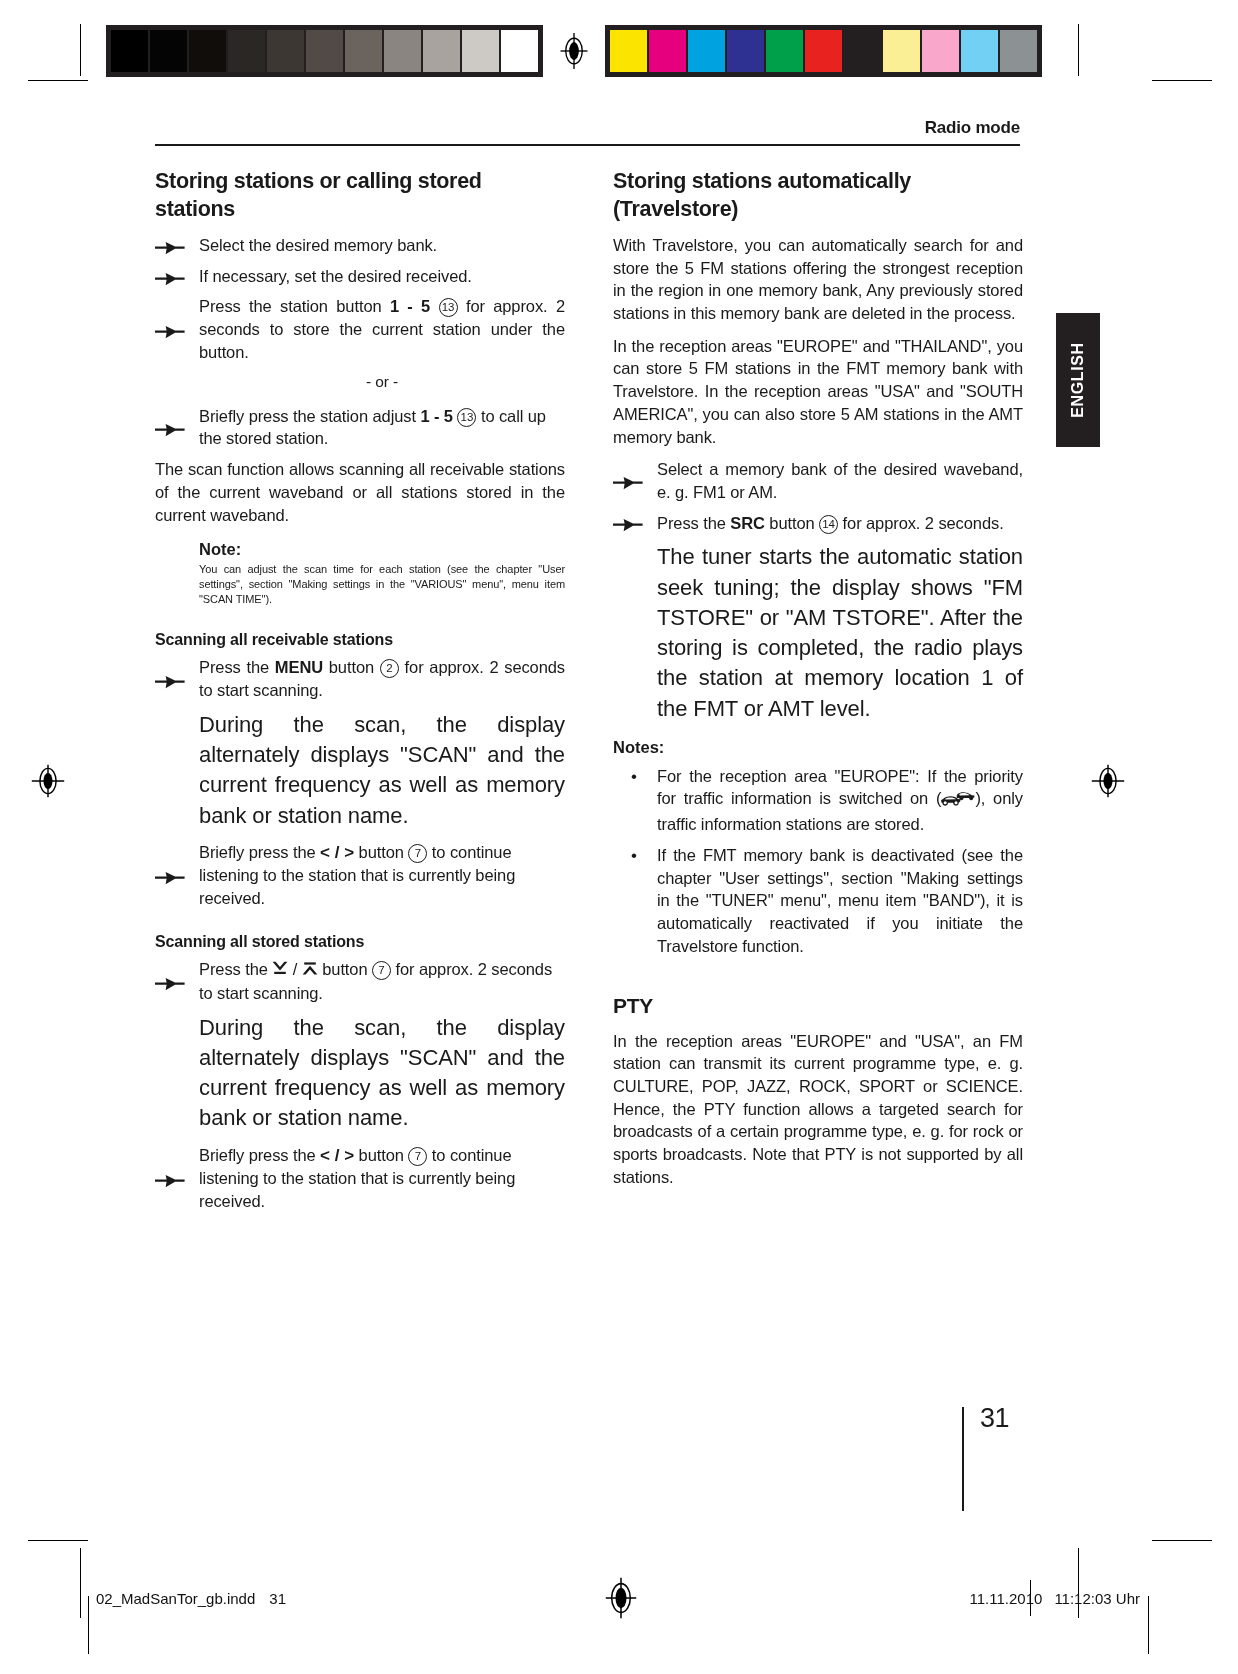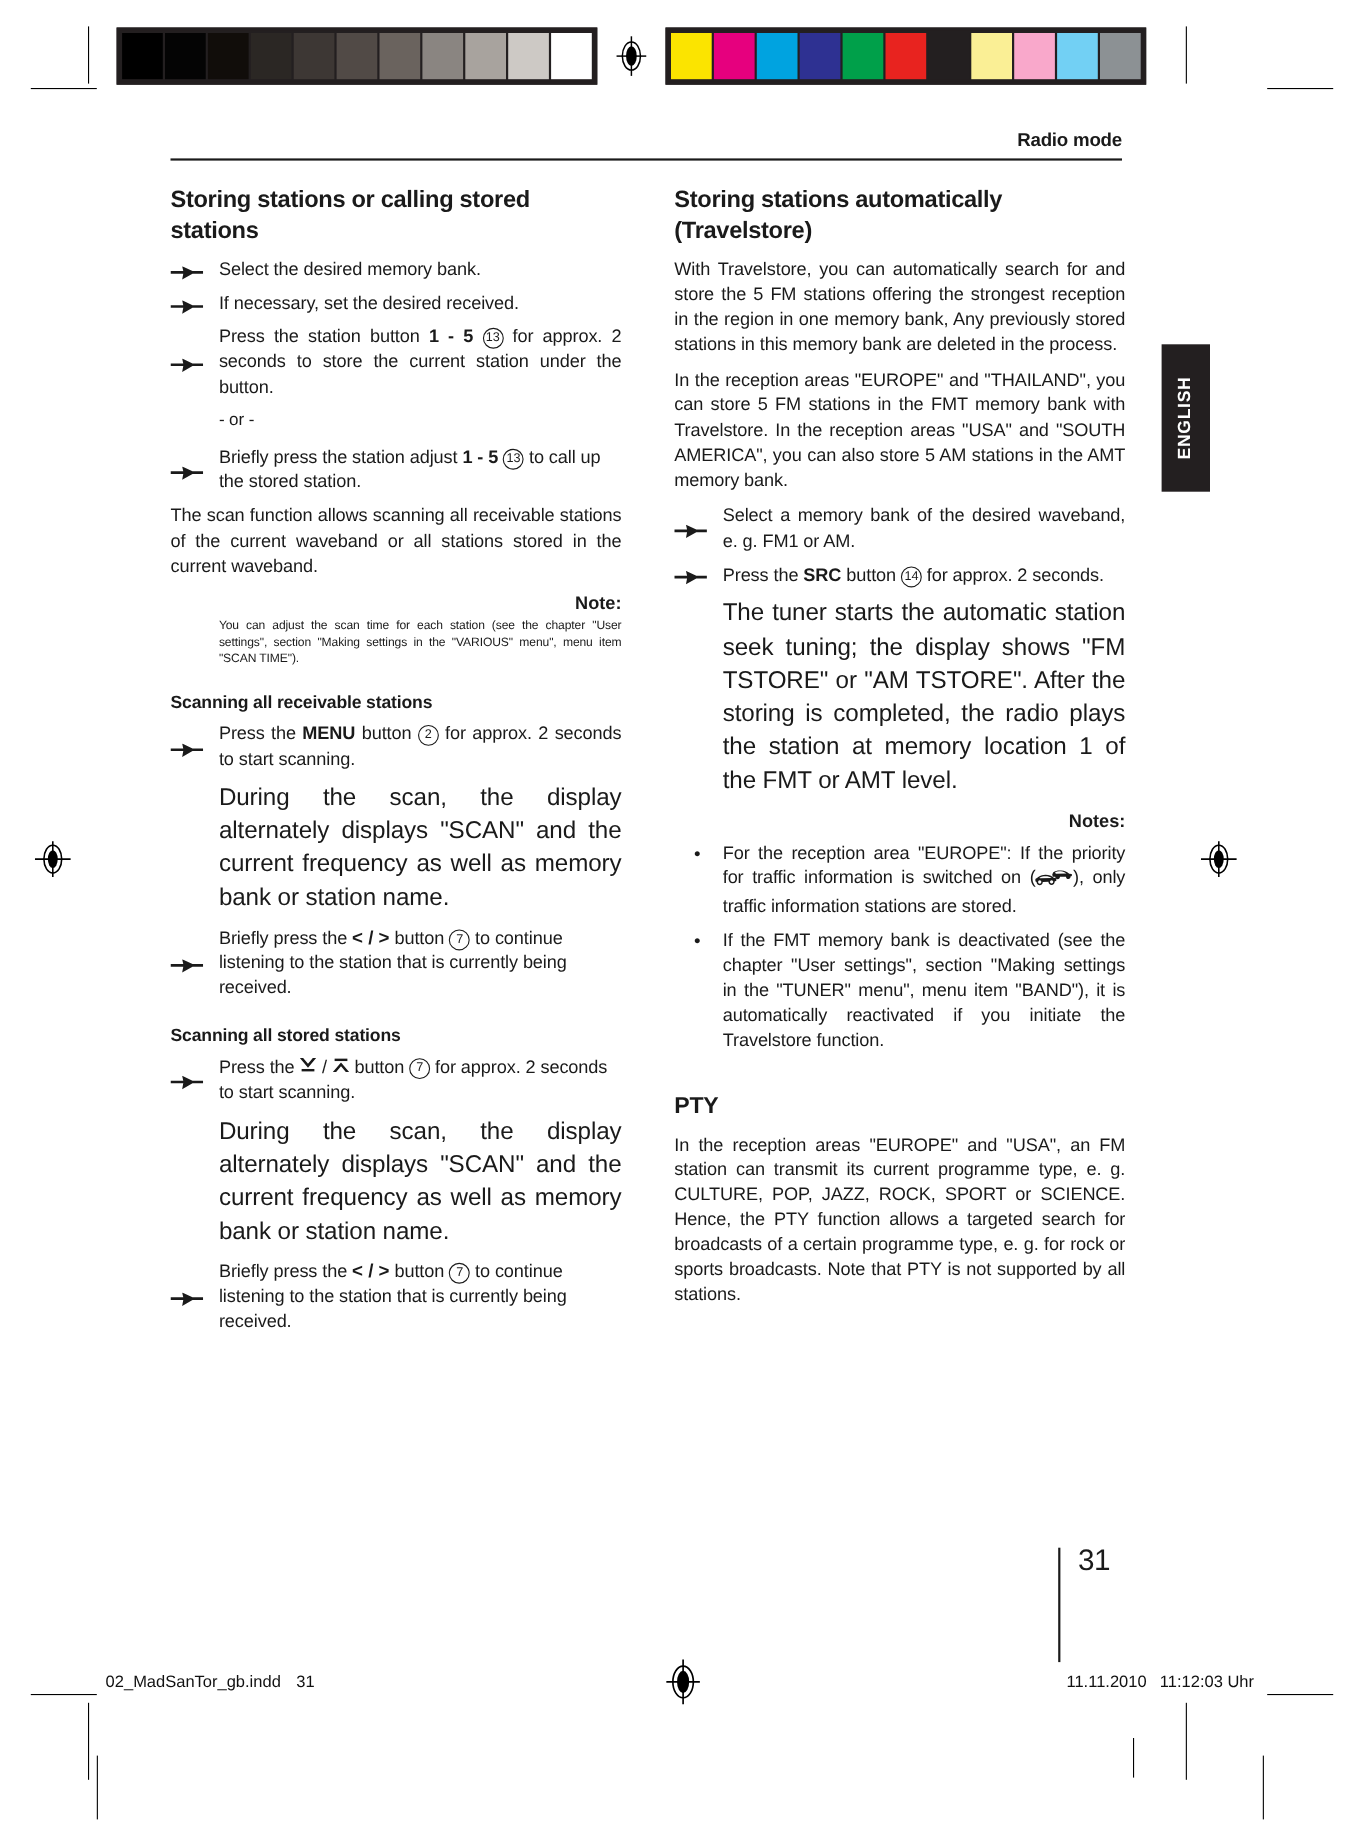--- a/index.html
+++ b/index.html
@@ -147,31 +147,30 @@
 
   
   .indent {
     margin-left: 44px;
     font-size: 22px;
     line-height: 1.375;
     text-align: justify;
     letter-spacing: -0.1px;
     margin-bottom: 10px;
   }
-  .indent.nojust { text-align: left; }
+  .indent.nojust { text-align: center; }
 
   
   .note-block {
     margin: 14px 0 12px 44px;
   }
   .note-block .note-title {
     font-size: 16.5px;
     font-weight: bold;
     margin-bottom: 3px;
-    text-align: right;
   }
   .note-block .note-body {
     font-size: 11px;
     line-height: 1.375;
     text-align: justify;
     letter-spacing: -0.1px;
   }
 
   
   .dot-item {
@@ -268,21 +267,21 @@
   .pagenum {
     font-size: 27px;
     font-weight: normal;
     letter-spacing: -0.5px;
   }
 
   
   .imp-footer {
     position: absolute;
     left: 86px;
-    top: 1499px;
+    top: 1568px;
     width: 1070px;
     height: 60px;
     display: flex;
     align-items: center;
     font-family: "Liberation Sans", sans-serif;
     font-size: 15px;
     color: #111;
   }
   .imp-footer .left  { width: 470px; padding-left: 10px; box-sizing: border-box; }
   .imp-footer .mid   { width: 130px; display: flex; justify-content: center; }

